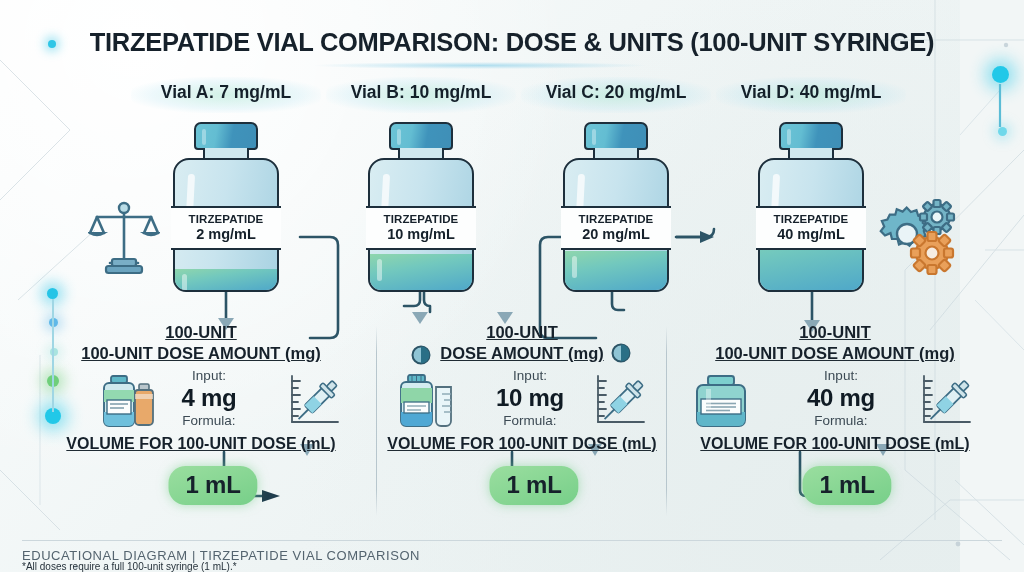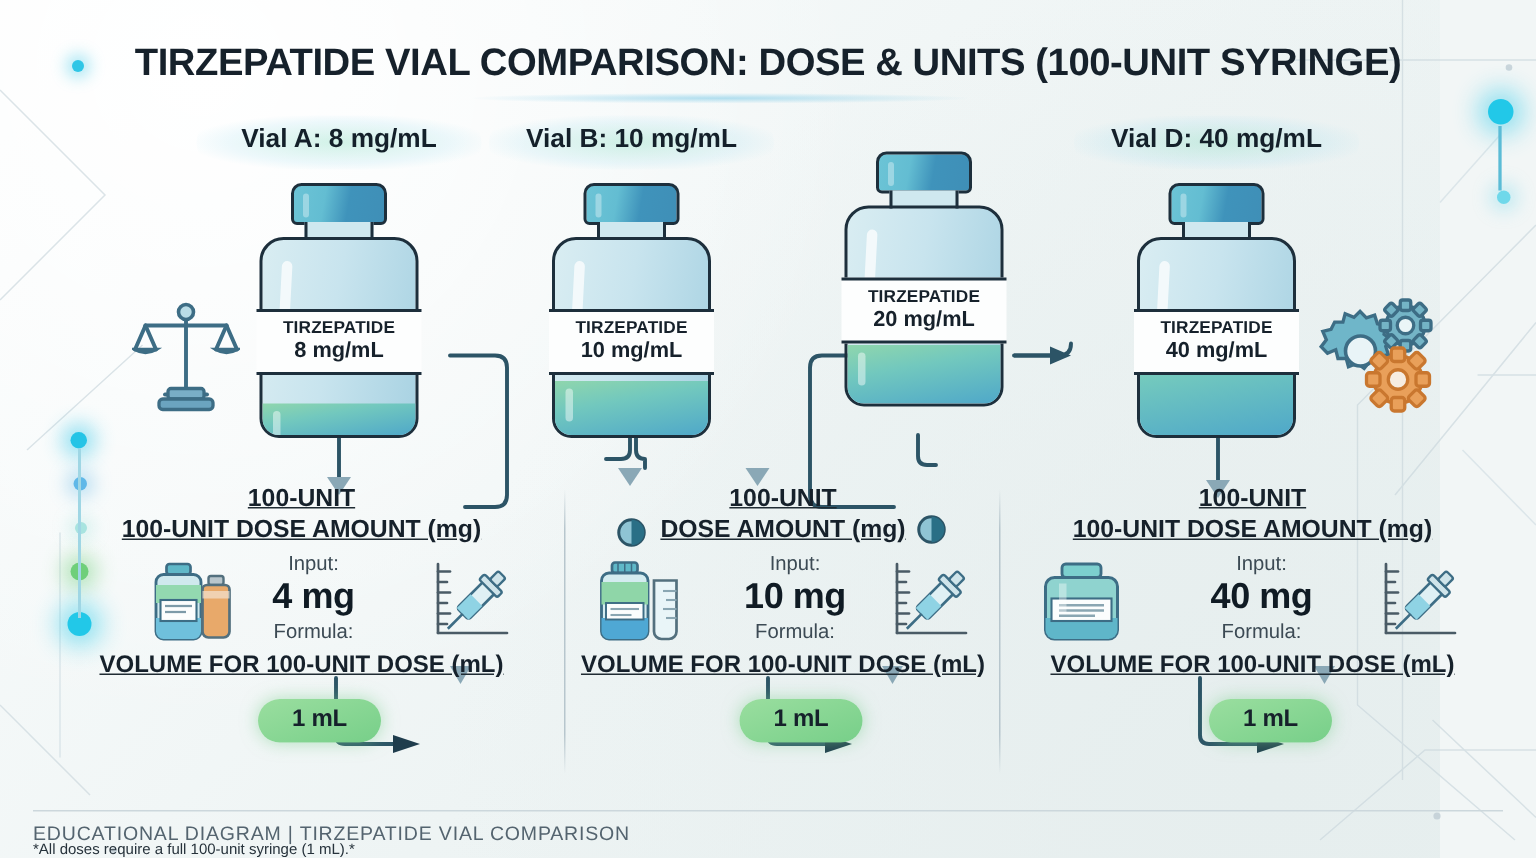--- a/index.html
+++ b/index.html
@@ -167,21 +167,21 @@
     position: absolute;
     left: 50%; top: 10px;
     margin-left: 12px;
     transform: translateX(-50%);
     min-width: 82px;
     padding: 5px 17px 6px;
     border-radius: 17px;
     background: linear-gradient(160deg, #9ade9f 0%, #77cf89 100%);
     box-shadow: 0 0 11px rgba(120,205,140,.55);
     text-align: center;
-    font-size: 16px;
+    font-size: 24px;
     font-weight: bold;
     color: #16212b;
     letter-spacing: -.2px;
   }
 
   .divider {
     position: absolute;
     width: 1.4px;
     background: linear-gradient(to bottom, rgba(150,170,180,0) 0%, #b7c6cd 14%, #b7c6cd 86%, rgba(150,170,180,0) 100%);
   }
@@ -358,34 +358,34 @@
           <rect x="41" y="67" width="9" height="9" rx="2" transform="rotate(45 45.5 71.5)"></rect>
           <rect x="66" y="67" width="9" height="9" rx="2" transform="rotate(45 70.5 71.5)"></rect>
         </g>
       </g>
     </svg>
   </div>
 
   <div class="vial-col" style="left:126px;">
     <div style="position:relative;">
       <div class="vial-title-glow"></div>
-      <div class="vial-title">Vial A: 8 mg/mL</div>
+      <div class="vial-title">Vial A: 7 mg/mL</div>
     </div>
     <div class="vial">
       <div class="v-cap"></div>
       <div class="v-neck"></div>
       <div class="v-body">
         <div class="v-shine"></div>
         <div class="v-liquid" style="height:16%;">
           <div class="v-liquid-hl"></div>
         </div>
       </div>
       <div class="v-label" style="top:84px;">
         <div class="l1">TIRZEPATIDE</div>
-        <div class="l2">8 mg/mL</div>
+        <div class="l2">2 mg/mL</div>
       </div>
     </div>
   </div>
 
   <div class="vial-col" style="left:321px;">
     <div style="position:relative;">
       <div class="vial-title-glow"></div>
       <div class="vial-title">Vial B: 10 mg/mL</div>
     </div>
     <div class="vial">
@@ -398,20 +398,24 @@
         </div>
       </div>
       <div class="v-label" style="top:84px;">
         <div class="l1">TIRZEPATIDE</div>
         <div class="l2">10 mg/mL</div>
       </div>
     </div>
   </div>
 
   <div class="vial-col" style="left:516px;">
+    <div style="position:relative;">
+      <div class="vial-title-glow"></div>
+      <div class="vial-title">Vial C: 20 mg/mL</div>
+    </div>
     <div class="vial">
       <div class="v-cap"></div>
       <div class="v-neck"></div>
       <div class="v-body">
         <div class="v-shine"></div>
         <div class="v-liquid" style="height:30%;">
           <div class="v-liquid-hl"></div>
         </div>
       </div>
       <div class="v-label" style="top:84px;">

